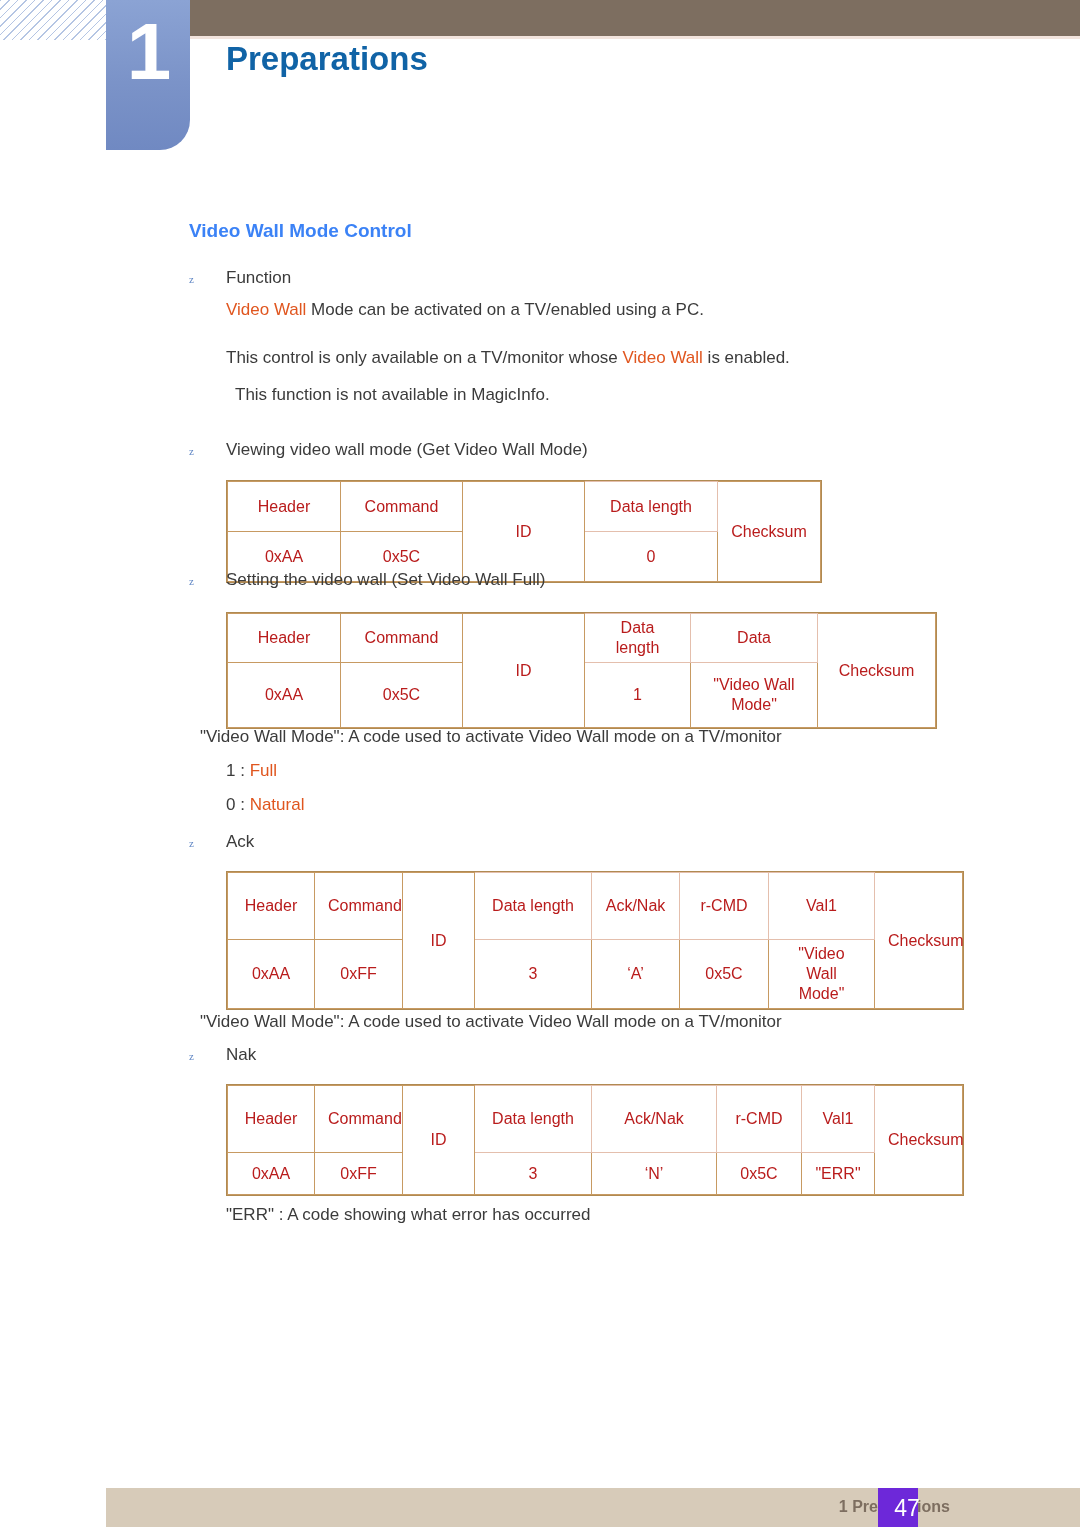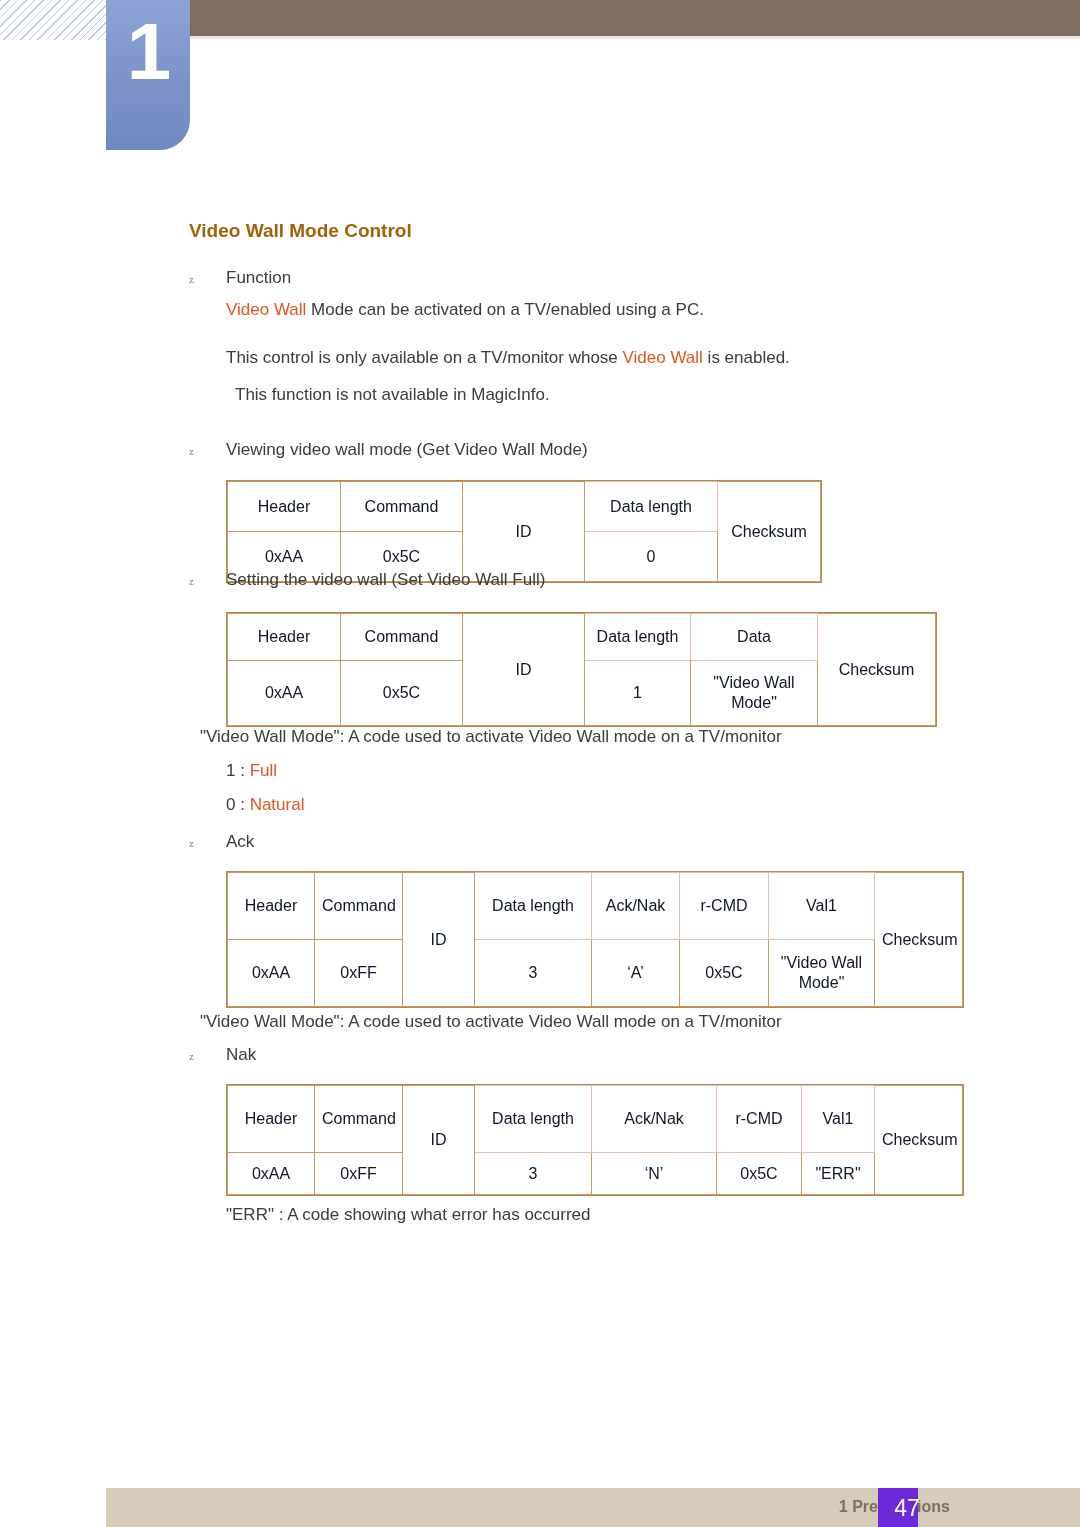--- a/index.html
+++ b/index.html
@@ -78,21 +78,21 @@
 
   
   #content {
     position: absolute;
     left: 0; top: 200px;
     width: 1080px;
   }
   .section-heading {
     position: absolute;
     left: 189px; top: 20px;
-    color: #a16207;
+    color: #3b82f6;
     font-size: 19px;
     font-weight: bold;
   }
 
   .bullet-row {
     position: absolute;
     left: 189px;
     width: 800px;
   }
   .bullet-mark {
@@ -122,23 +122,23 @@
   
   .proto-table {
     position: absolute;
     border-collapse: collapse;
     table-layout: fixed;
   }
   .proto-table td {
     border: 1px solid #c79a62;
     text-align: center;
     vertical-align: middle;
-    color: #0f172a;
+    color: #b91c1c;
     font-size: 16px;
-    padding: 4px 7px;
+    padding: 4px 13px;
     line-height: 1.25;
     background: #ffffff;
   }
   .proto-table td.soft {
     border-color: #e4bfad;
   }
   .proto-table.outer {
     outline: 1px solid #b08a52;
   }
 
@@ -179,20 +179,21 @@
 </head>
 <body>
 
 <div id="chapter-header">
   <div id="hatch-decor"></div>
   <div id="header-bar"></div>
   <div id="header-bar-underline"></div>
   <div id="chapter-number-box">
     <div id="chapter-number">1</div>
   </div>
+  <div id="chapter-title">Preparations</div>
 </div>
 
 <div id="content">
 
   <div class="section-heading">Video Wall Mode Control</div>
 
   <div class="bullet-row" style="top:68px;">
     <span class="bullet-mark">z</span>
     <span class="bullet-text">Function</span>
   </div>

